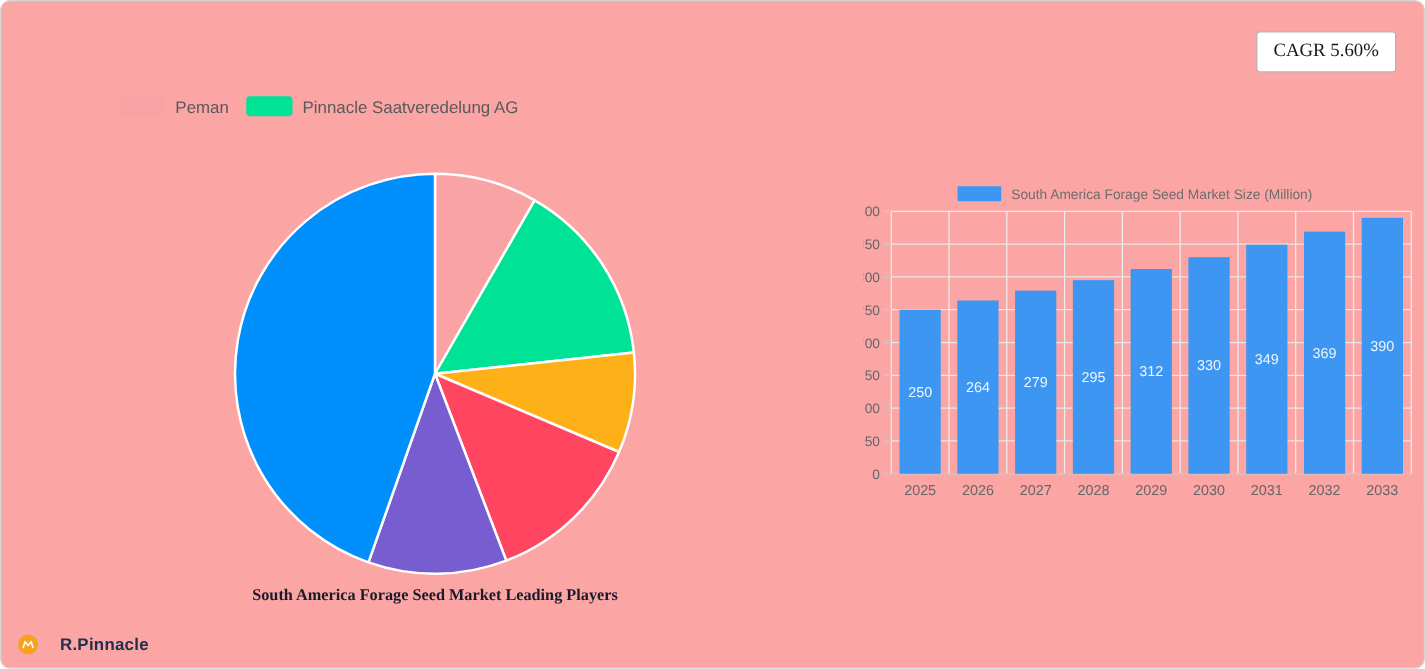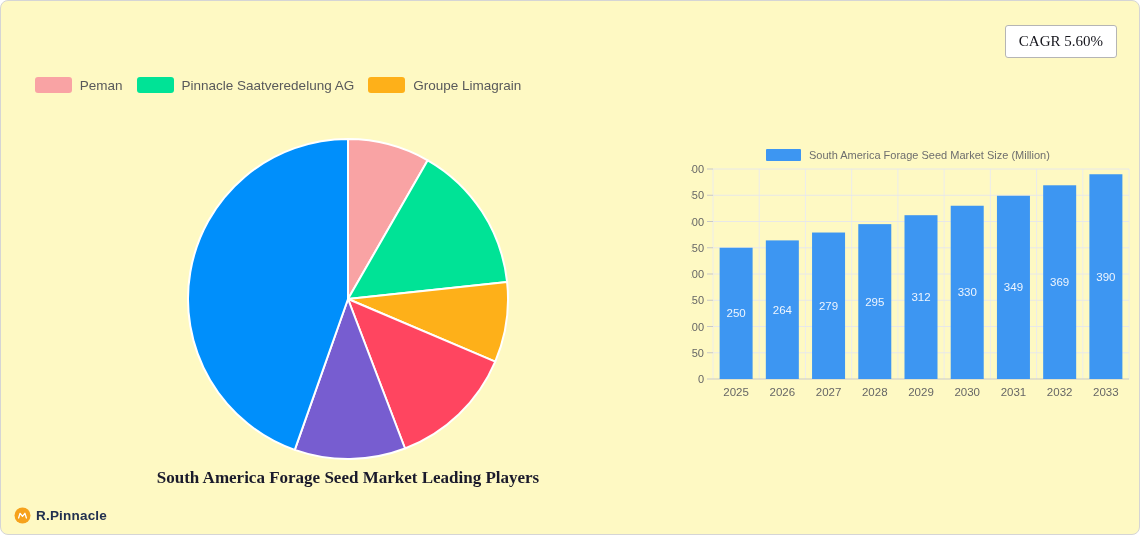--- a/index.html
+++ b/index.html
@@ -1,67 +1,63 @@
 <!DOCTYPE html>
 <html><head>
 <meta charset="utf-8">
 <style>
   html,body{margin:0;padding:0;background:#fff;font-family:"Liberation Sans",sans-serif;}
   .card{
     position:relative;width:1140px;height:535px;box-sizing:border-box;
-    background:#fef9c3;border:1px solid #d5d5d5;border-radius:8px;overflow:hidden;
+    background:#fca5a5;border:1px solid #d5d5d5;border-radius:8px;overflow:hidden;
   }
   
   .cagr-badge{
     position:absolute;top:24px;right:22px;height:33px;box-sizing:border-box;
     border:1px solid #b5b5b5;border-radius:3px;background:#fff;
     display:flex;align-items:center;padding:0 13px;
     font-family:"Liberation Serif",serif;font-size:15px;color:#16161d;
   }
   
   .pie-legend{
-    position:absolute;left:36px;top:76px;width:482px;
+    position:absolute;left:13px;top:76px;width:482px;
     display:flex;flex-direction:column;gap:12px;text-align:center;
   }
   .legend-row{display:flex;justify-content:center;gap:14px;}
   .legend-item{display:flex;align-items:center;cursor:pointer;white-space:nowrap;}
   .legend-swatch{width:37px;height:16px;border-radius:3px;margin-right:8px;flex:0 0 auto;}
   .legend-label{font-size:13.5px;color:#58595b;}
   
   .pie-svg{position:absolute;left:185px;top:136px;}
   .pie-title{
     position:absolute;left:150px;top:467px;width:394px;text-align:center;
-    font-family:"Liberation Serif",serif;font-weight:600;font-size:17px;color:#1a1a2b;
+    font-family:"Liberation Serif",serif;font-weight:600;font-size:13px;color:#1a1a2b;
   }
   
   .bar-wrap{position:absolute;left:690px;top:140px;width:448px;height:268px;}
   
   .logo{position:absolute;left:13px;top:506px;display:flex;align-items:center;gap:5px;}
-  .logo-text{font-size:13.5px;font-weight:700;color:#21304f;letter-spacing:.2px;}
+  .logo-text{font-size:13.5px;font-weight:700;color:#21304f;letter-spacing:.2px;margin-left:12px;}
 </style>
 </head>
 <body>
 
 <div class="card">
 
   <div class="cagr-badge">CAGR 5.60%</div>
 
   <div class="pie-legend" id="pie-legend">
       <div class="legend-row">
         <div class="legend-item">
           <span class="legend-swatch" style="background: rgb(249, 163, 164);"></span>
           <span class="legend-label">Peman</span>
         </div>
         <div class="legend-item">
           <span class="legend-swatch" style="background: rgb(0, 227, 150);"></span>
           <span class="legend-label">Pinnacle Saatveredelung AG</span>
-        </div>
-        <div class="legend-item">
-          <span class="legend-swatch" style="background: rgb(254, 176, 25);"></span>
-          <span class="legend-label">Groupe Limagrain</span>
         </div>
       </div>
     </div>
 
   <svg class="pie-svg" id="pie-svg" width="324" height="324">
       <path d="M 162 162 L 162.00 2.00 A 160 160 0 0 1 241.71 23.27 Z" fill="#f9a3a4" stroke="#ffffff" stroke-width="2" stroke-linejoin="round"></path>
       <path d="M 162 162 L 241.71 23.27 A 160 160 0 0 1 321.09 144.94 Z" fill="#00e396" stroke="#ffffff" stroke-width="2" stroke-linejoin="round"></path>
       <path d="M 162 162 L 321.09 144.94 A 160 160 0 0 1 309.24 224.62 Z" fill="#feb019" stroke="#ffffff" stroke-width="2" stroke-linejoin="round"></path>
       <path d="M 162 162 L 309.24 224.62 A 160 160 0 0 1 219.03 311.49 Z" fill="#ff4560" stroke="#ffffff" stroke-width="2" stroke-linejoin="round"></path>
       <path d="M 162 162 L 219.03 311.49 A 160 160 0 0 1 108.75 312.88 Z" fill="#775dd0" stroke="#ffffff" stroke-width="2" stroke-linejoin="round"></path>

